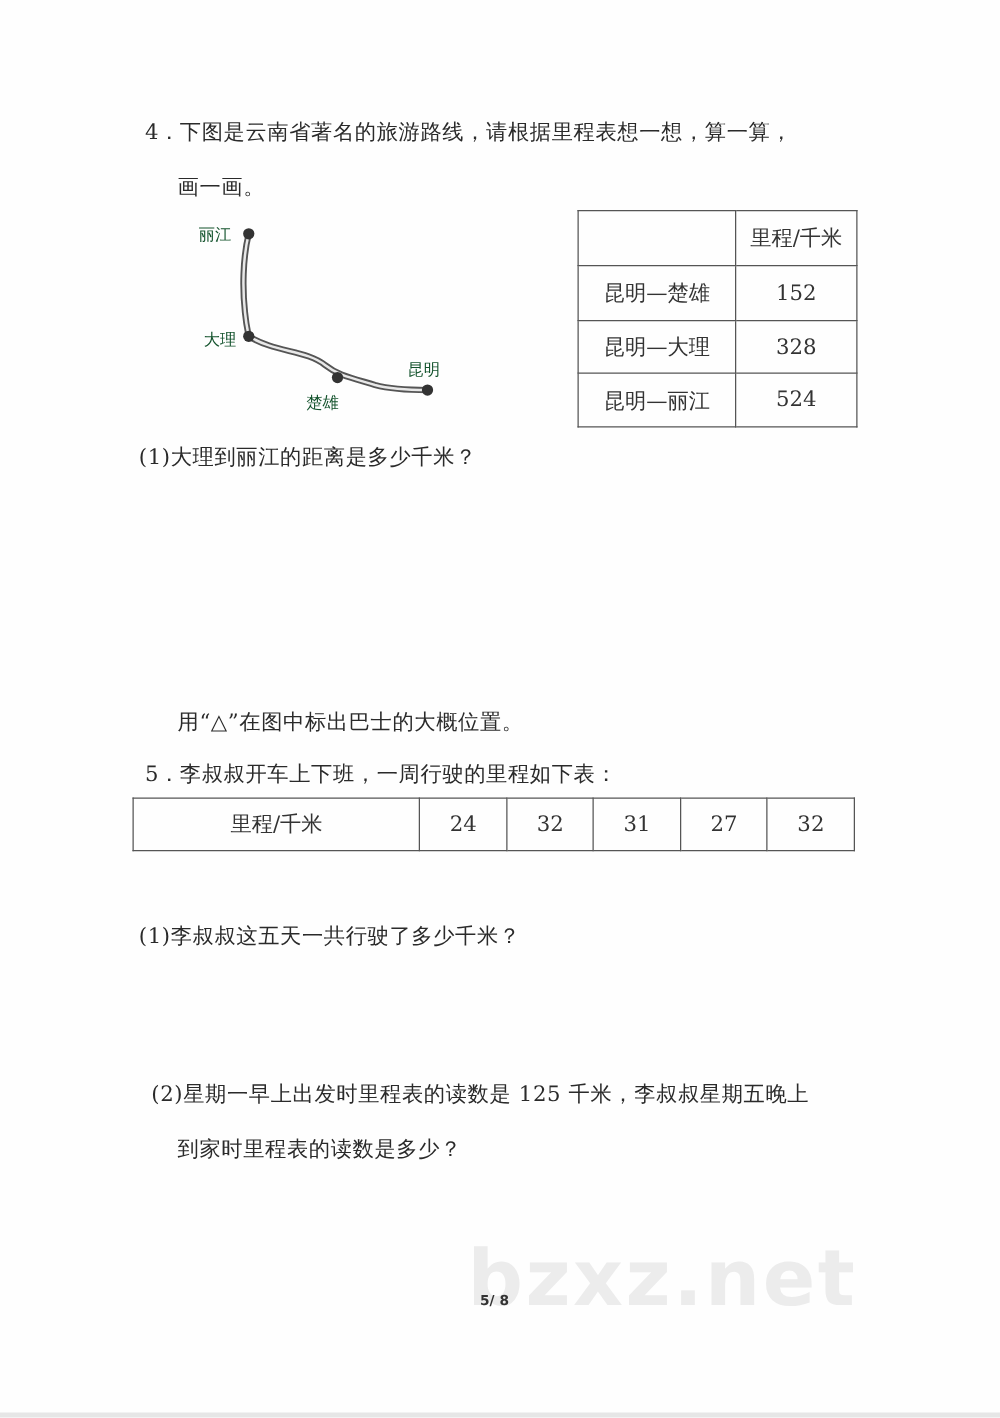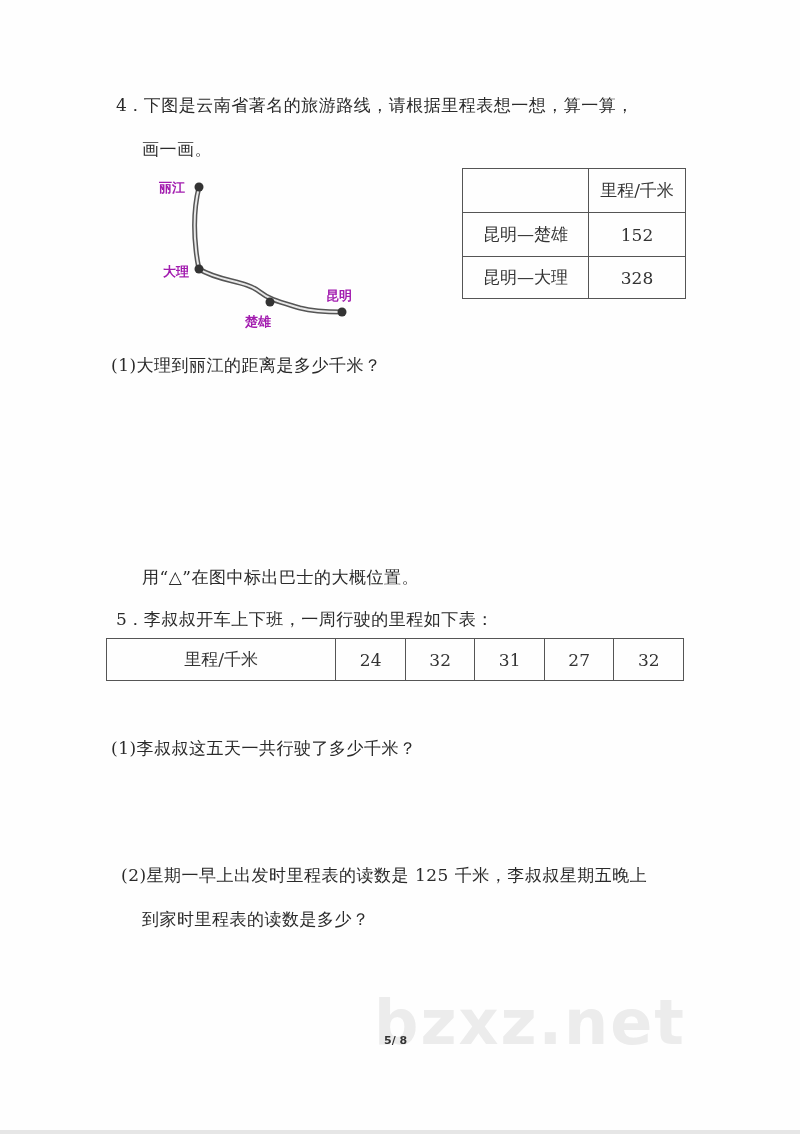--- a/index.html
+++ b/index.html
@@ -12,21 +12,21 @@
   .page {
     position: absolute; left: 0; top: 0; width: 797px; height: 1130px;
     background: #fefefe;
     padding-left: 16px;
   }
   .txt { position: absolute; font-size: 17px; white-space: nowrap; letter-spacing: 0.5px; }
   .qnum { letter-spacing: 0; }
   table { border-collapse: collapse; position: absolute; }
   td { border: 1px solid #555; text-align: center; font-size: 17px; padding: 0; color: #333; }
   .map { position: absolute; left: 150px; top: 172px; width: 220px; height: 165px; }
-  .map-label { position: absolute; font-size: 13px; font-weight: bold; color: #a21caf; white-space: nowrap; }
+  .map-label { position: absolute; font-size: 13px; font-weight: normal; color: #14532d; white-space: nowrap; }
   .pagenum { position: absolute; left: 384px; top: 1034px; font-family: "DejaVu Sans", sans-serif; font-size: 11px; font-weight: bold; color: #333; }
   .watermark {
     position: absolute; left: 374px; top: 986px;
     font-family: "DejaVu Sans", sans-serif; font-weight: bold; font-size: 62px;
     color: #ececec; letter-spacing: 2px; white-space: nowrap;
   }
 </style>
 </head>
 <body>
 
@@ -59,20 +59,24 @@
       <td>里程/千米</td>
     </tr>
     <tr style="height:44px;">
       <td>昆明—楚雄</td>
       <td>152</td>
     </tr>
     <tr style="height:42px;">
       <td>昆明—大理</td>
       <td>328</td>
     </tr>
+    <tr style="height:43px;">
+      <td>昆明—丽江</td>
+      <td>524</td>
+    </tr>
   </tbody>
     </table>
 
   <div class="txt" style="left:111px; top:354px;">(1)大理到丽江的距离是多少千米？</div>
 
   <div class="txt" style="left:142px; top:566px;">用“△”在图中标出巴士的大概位置。</div>
 
   <div class="txt" style="left:116px; top:608px;">
     <span class="qnum">5．</span><span>李叔叔开车上下班，一周行驶的里程如下表：</span>
   </div>

